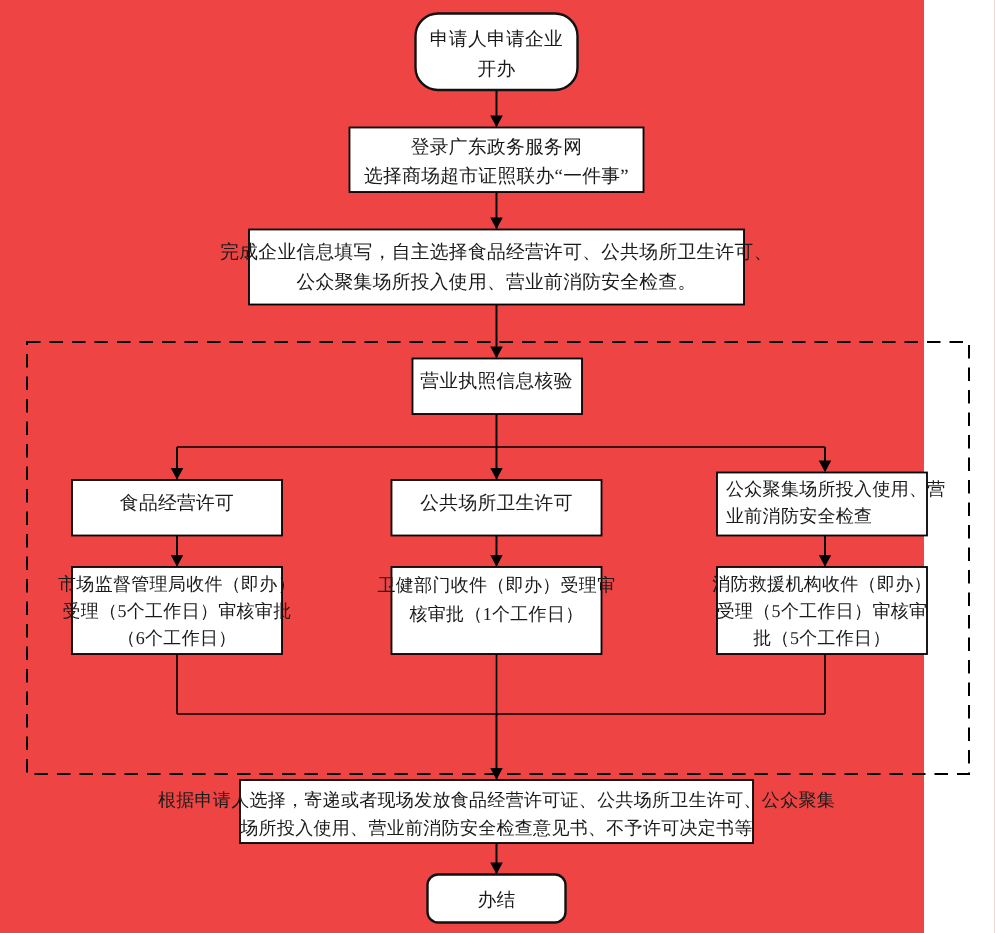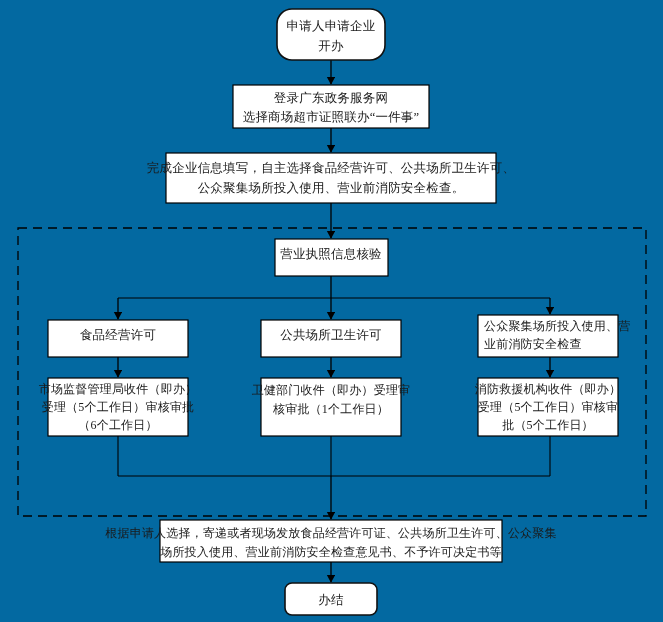--- a/index.html
+++ b/index.html
@@ -8,23 +8,23 @@
     background: #ffffff;
   }
   body {
     width: 663px;
     height: 622px;
     font-family: "Liberation Serif", "DejaVu Serif", serif;
     overflow: hidden;
   }
   #flowchart-root {
     position: relative;
-    width: 663px;
+    width: 616px;
     height: 622px;
-    background: #0369a1;
+    background: #ef4444;
   }
   svg.flow-canvas {
     position: absolute;
     left: 0;
     top: 0;
     width: 663px;
     height: 622px;
   }
   .node-text {
     font-family: "Liberation Serif", "DejaVu Serif", serif;

